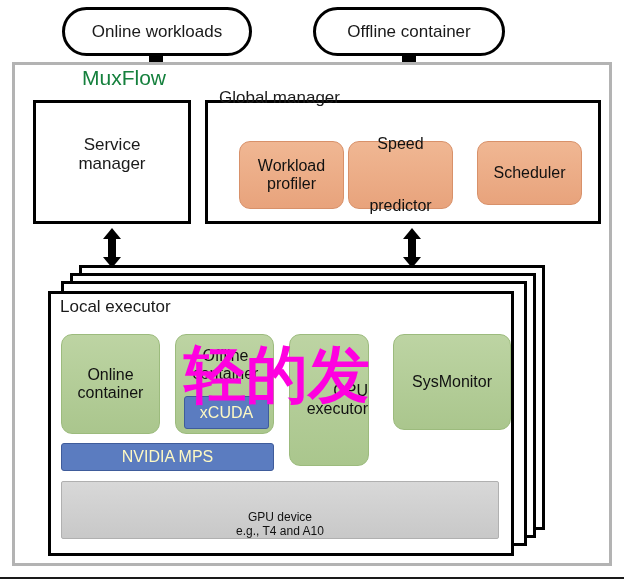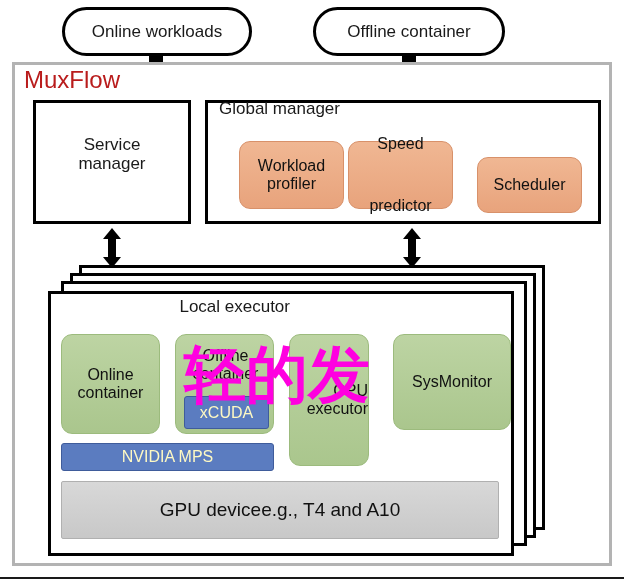--- a/index.html
+++ b/index.html
@@ -60,22 +60,23 @@
     border-right: 9px solid transparent;
     border-top: 11px solid #000;
   }
 
   
   #muxflow-frame {
     border: 3px solid #b3b3b3;
     background: #fff;
   }
   #muxflow-label {
-    color: #b91c1c;
-    font-size: 24px;
+    color: #15803d;
+    font-size: 21px;
+    text-align: center;
   }
 
   
   .blackbox {
     border: 3px solid #000;
     background: #fff;
   }
   .boxlabel {
     color: #1a1a1a;
     font-size: 17px;
@@ -156,33 +157,33 @@
 
   <div class="abs" id="muxflow-label" style="left:24px; top:66px; width:200px; height:30px;">MuxFlow</div>
 
   <div class="abs blackbox" style="left:33px; top:100px; width:158px; height:124px;"></div>
   <div class="abs ctr boxlabel" style="left:33px; top:92px; width:158px; height:124px; flex-direction:column;">
     <span>Service</span>
     <span>manager</span>
   </div>
 
   <div class="abs blackbox" style="left:205px; top:100px; width:396px; height:124px;"></div>
-  <div class="abs boxlabel" style="left:219px; top:88px; width:260px; height:24px;margin-top:11px;">Global manager</div>
+  <div class="abs boxlabel" style="left:219px; top:88px; width:260px; height:24px;">Global manager</div>
 
   <div class="abs node salmon ctr" style="left:218px; top:141px; width:105px; height:68px; flex-direction:column;margin-left:21px;">
     <span>Workload</span>
     <span>profiler</span>
   </div>
 
   <div class="abs node salmon ctr" style="left:348px; top:141px; width:105px; height:68px; flex-direction:column;gap:44px;">
     <span>Speed</span>
     <span>predictor</span>
   </div>
 
-  <div class="abs node salmon ctr" style="left:477px; top:141px; width:105px; height:56px;margin-top:16px;">
+  <div class="abs node salmon ctr" style="left:477px; top:141px; width:105px; height:64px;">
     <span>Scheduler</span>
   </div>
 
   <div class="abs" style="left:103px; top:228px; width:18px; height:40px;">
     <div class="arrow-head-up" style="position:absolute; left:0; top:0;"></div>
     <div class="arrow-shaft" style="position:absolute; left:5px; top:10px; width:8px; height:20px;"></div>
     <div class="arrow-head-dn-sm" style="position:absolute; left:0; top:29px;"></div>
   </div>
 
   <div class="abs" style="left:403px; top:228px; width:18px; height:40px;">
@@ -190,21 +191,21 @@
     <div class="arrow-shaft" style="position:absolute; left:5px; top:10px; width:8px; height:20px;"></div>
     <div class="arrow-head-dn-sm" style="position:absolute; left:0; top:29px;"></div>
   </div>
 
   <div class="abs layer" style="left:79px; top:265px; width:466px; height:265px;"></div>
   <div class="abs layer" style="left:70px; top:273px; width:466px; height:265px;"></div>
   <div class="abs layer" style="left:61px; top:281px; width:466px; height:265px;"></div>
 
   <div class="abs layer" style="left:48px; top:291px; width:466px; height:265px;"></div>
 
-  <div class="abs boxlabel" style="left:60px; top:297px; width:230px; height:24px;text-align:right;">Local executor</div>
+  <div class="abs boxlabel" style="left:60px; top:297px; width:230px; height:24px;">Local executor</div>
 
   <div class="abs node green ctr" style="left:61px; top:334px; width:99px; height:100px; flex-direction:column;">
     <span>Online</span>
     <span>container</span>
   </div>
 
   <div class="abs node green" style="left:175px; top:334px; width:99px; height:100px;">
     <div class="ctr" style="position:absolute; left:0; top:8px; width:99px; height:44px; flex-direction:column; font-size:16px; color:#111;">
       <span>Offline</span>
       <span>container</span>
@@ -220,21 +221,21 @@
   </div>
 
   <div class="abs node green ctr" style="left:393px; top:334px; width:118px; height:96px;">
     <span>SysMonitor</span>
   </div>
 
   <div class="abs node blue ctr" style="left:61px; top:443px; width:213px; height:28px; font-size:16px;">
     <span>NVIDIA MPS</span>
   </div>
 
-  <div class="abs node gray ctr" style="left:61px; top:481px; width:438px; height:58px; flex-direction:row; font-size:19px;">
+  <div class="abs node gray ctr" style="left:61px; top:481px; width:438px; height:58px; flex-direction:column; font-size:12px;justify-content:flex-end;">
     <span>GPU device</span>
     <span>e.g., T4 and A10</span>
   </div>
 
   <div class="abs" id="overlay-text" style="left:14px; top:232px; width:600px;">
     <div style="margin-left:170px;">轻的发</div>
   </div>
 
   <div class="abs" id="bottom-rule" style="left:0px; top:577px; width:624px; height:2px;"></div>
 

